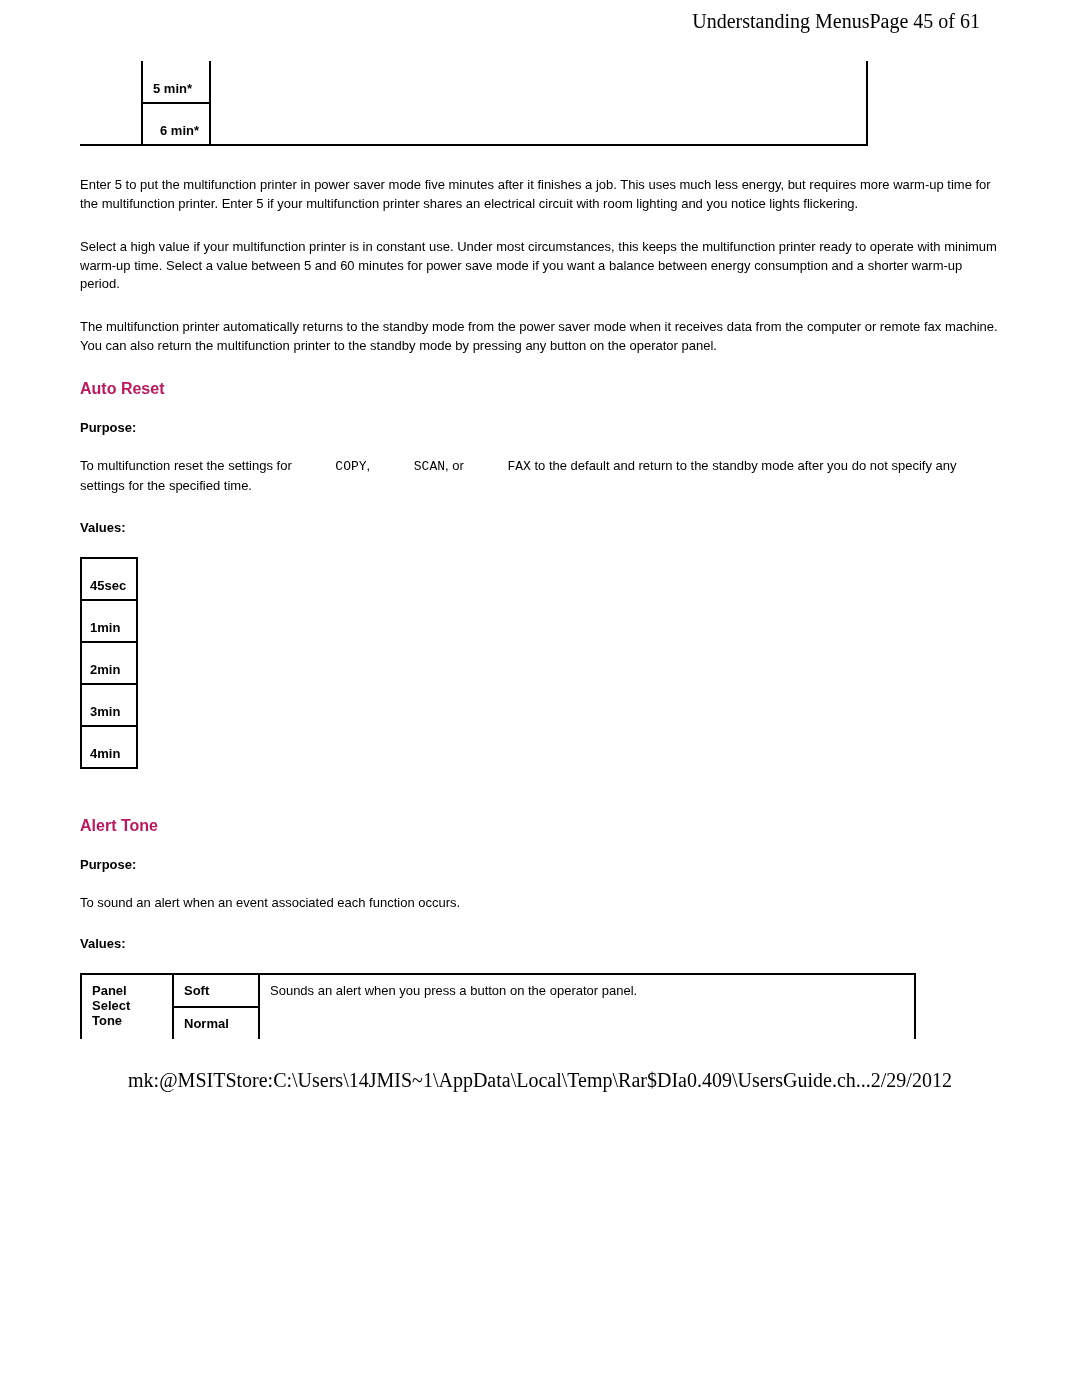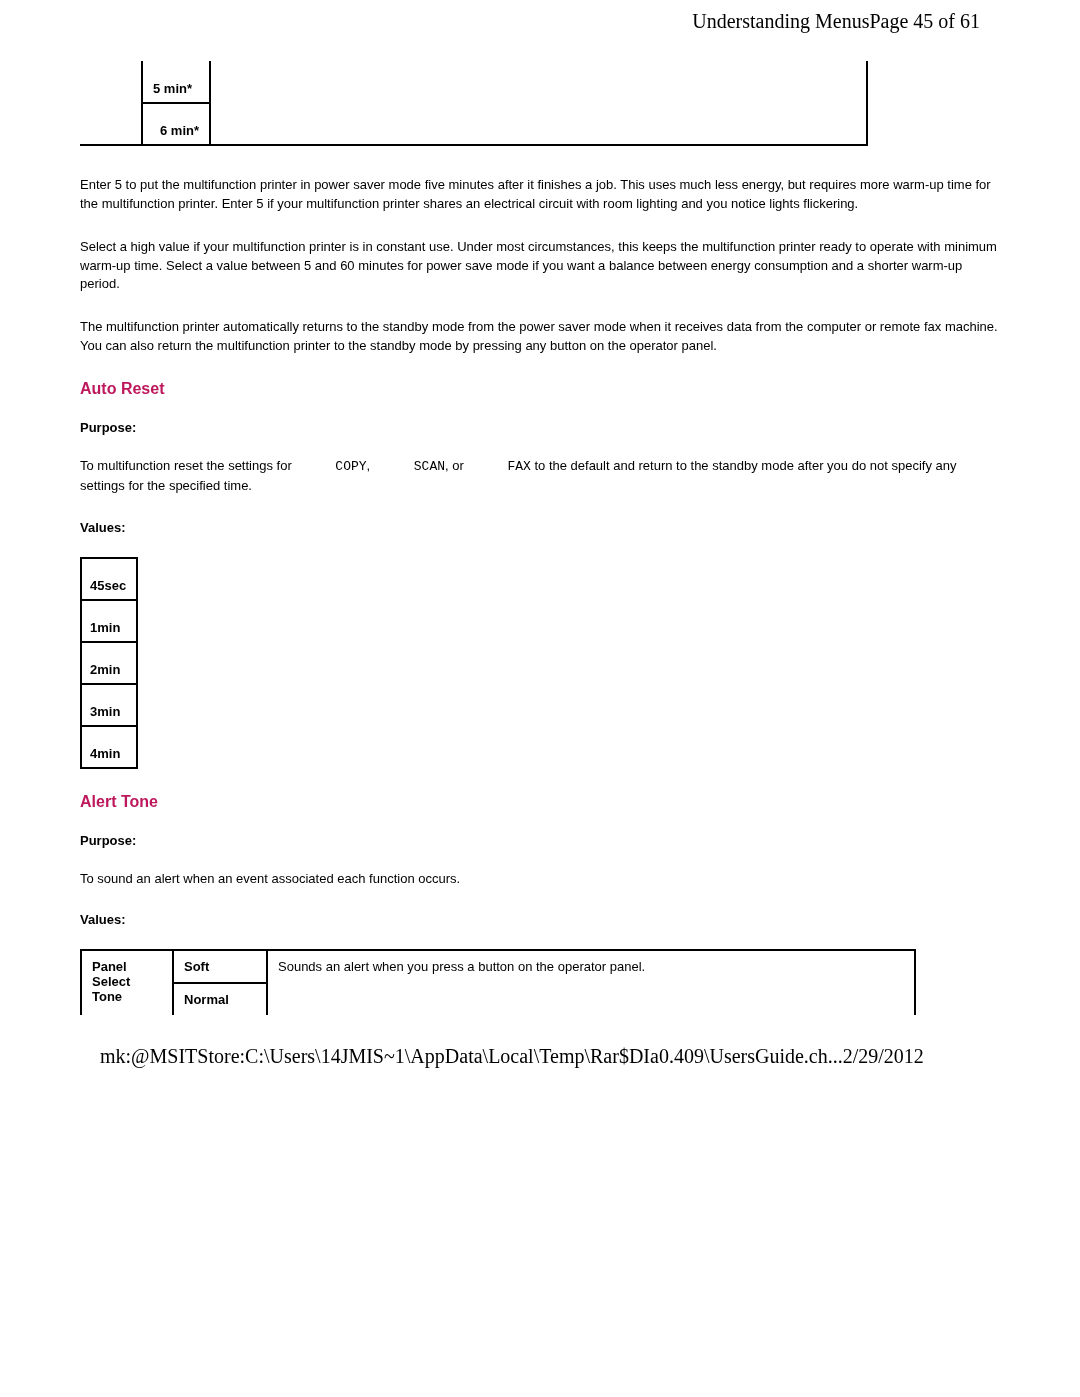--- a/index.html
+++ b/index.html
@@ -65,21 +65,21 @@
       font-size: 13px;
       font-weight: bold;
       margin-bottom: 22px;
     }
     .mono {
       font-family: "Courier New", monospace;
       margin-left: 40px;
     }
     .values-table-small {
       border-collapse: collapse;
-      margin-bottom: 24px;
+      margin-bottom: 48px;
       border-radius: 25px;
     }
     .values-table-small td {
       border: 2px solid #000;
       padding: 6px 8px;
       font-size: 13px;
       font-weight: bold;
       width: 56px;
       height: 42px;
       vertical-align: bottom;
@@ -92,32 +92,32 @@
       border: 2px solid #000;
       padding: 8px 10px;
       font-size: 13px;
       vertical-align: top;
     }
     .alert-table .col-a {
       width: 92px;
       font-weight: bold;
     }
     .alert-table .col-b {
-      width: 94px;
+      width: 86px;
       font-weight: bold;
     }
     .alert-table .col-c {
       font-weight: normal;
     }
     .page-footer {
       padding: 30px 100px 20px 100px;
       font-family: "Times New Roman", serif;
       font-size: 20px;
       display: flex;
-      justify-content: flex-start;
+      justify-content: center;
     }
   </style>
 </head>
 <body>
 
 <div class="page-header">
   <span>Understanding Menus</span>
   <span>Page 45 of 61</span>
 </div>
 

